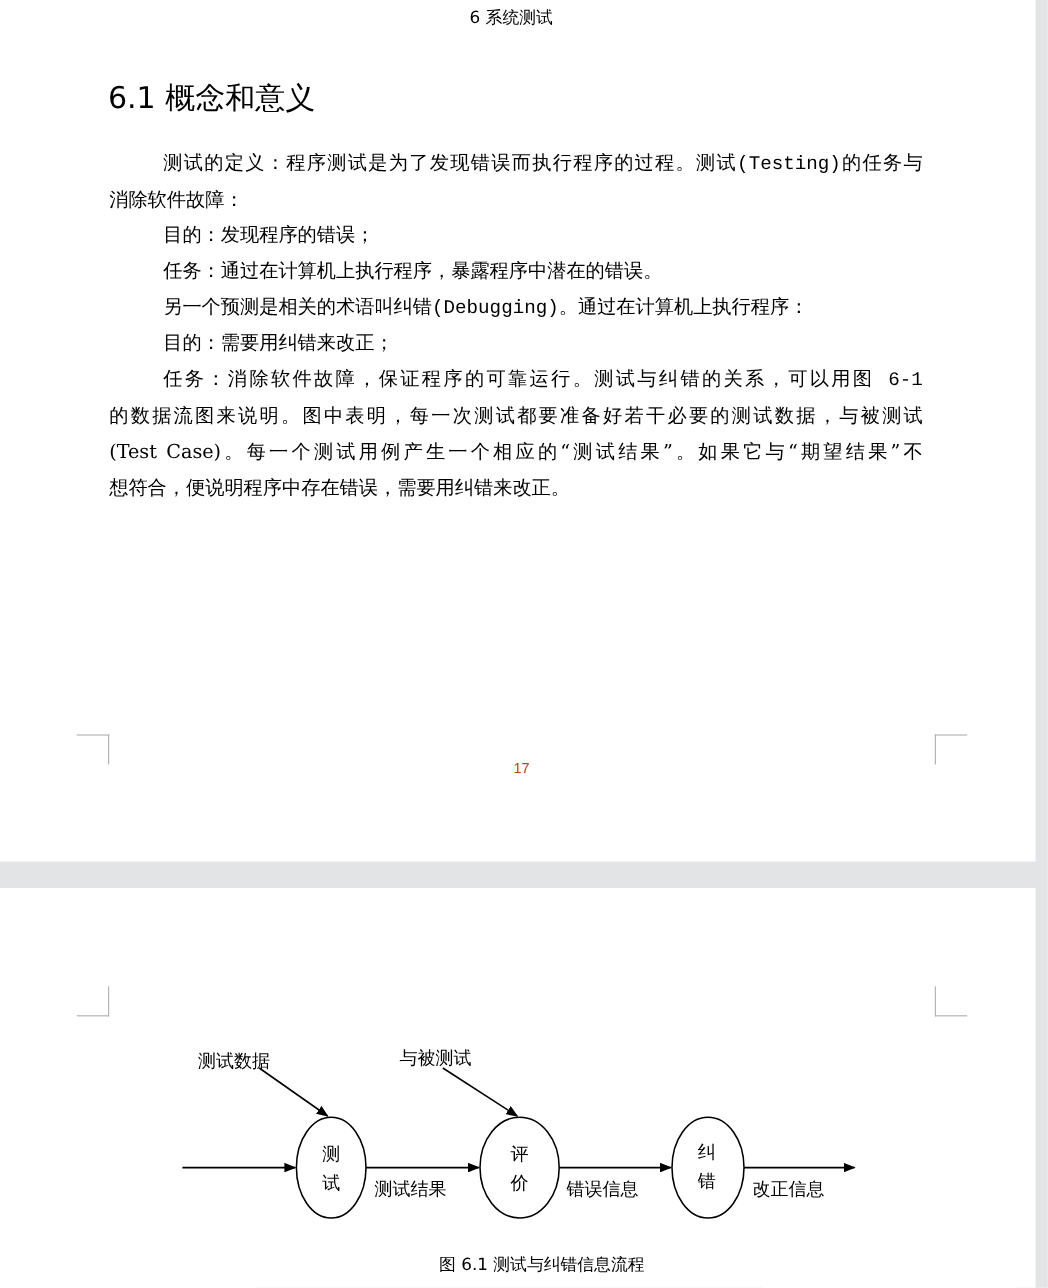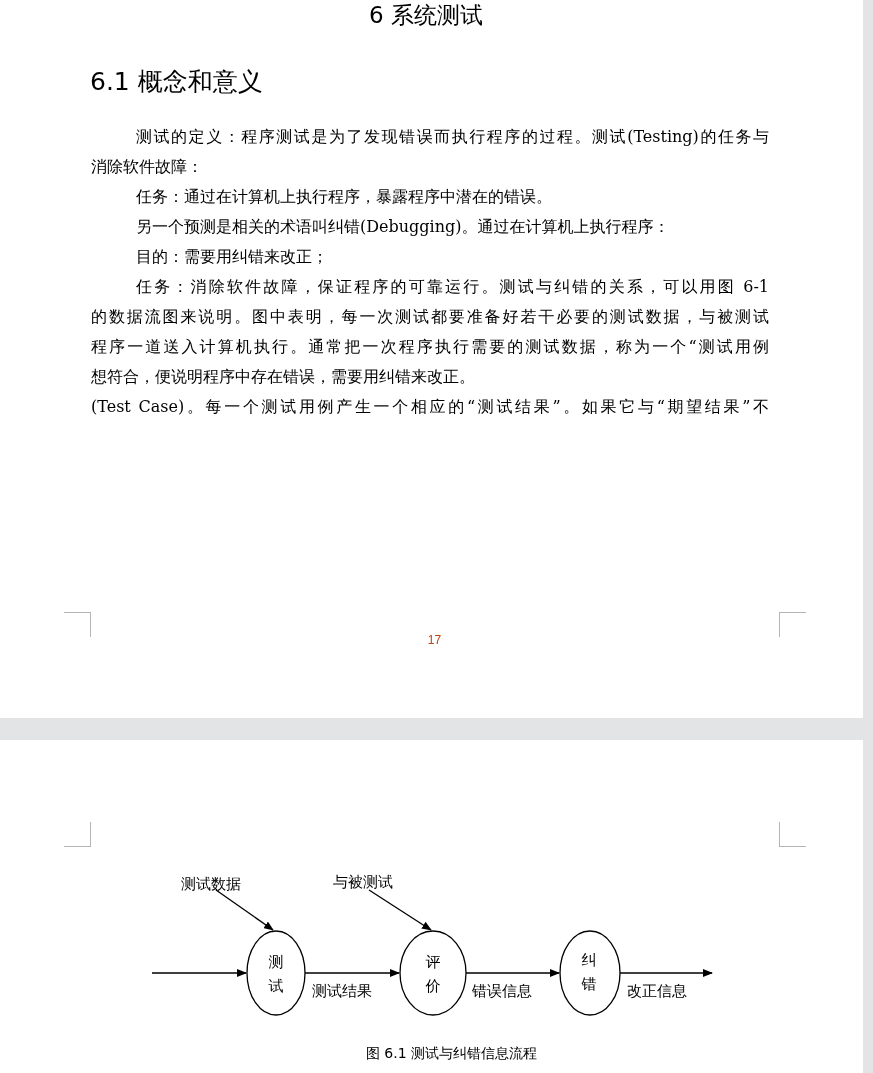--- a/index.html
+++ b/index.html
@@ -10,30 +10,30 @@
       color: #000;
     }
     .page { position: absolute; left: 0; width: 863px; background: #fff; overflow: hidden; }
     #page1 { top: 0; height: 718px; }
     #page2 { top: 740px; height: 333px; }
     .scroll-track { position: absolute; right: 0; top: 0; width: 9px; height: 1073px; background: #e3e4e6; }
 
     .chapter-title {
       position: absolute; top: 0; left: 0; width: 852px; text-align: center;
       font-family: "DejaVu Sans", "Liberation Sans", sans-serif;
-      font-size: 23px; line-height: 30px;
+      font-size: 14px; line-height: 30px;
     }
     .section-title {
       position: absolute; top: 67px; left: 90px;
       font-family: "DejaVu Sans", "Liberation Sans", sans-serif;
       font-size: 25px; line-height: 30px;
     }
     .body-text { position: absolute; top: 122px; left: 91px; width: 678px; font-size: 16px; }
     .line { height: 30px; line-height: 30px; white-space: nowrap; }
-    .line.indent { padding-left: 45px; }
+    .line.indent { padding-left: 45px; font-family: Liberation Mono, monospace; }
     .justify { text-align: justify; text-align-last: justify; }
 
     .corner { position: absolute; border-color: #b5b5b5; border-style: solid; width: 26px; height: 24px; }
     .corner-bl { border-width: 1px 1px 0 0; }
     .corner-br { border-width: 1px 0 0 1px; }
     .corner-tl { border-width: 0 1px 1px 0; }
     .corner-tr { border-width: 0 0 1px 1px; }
 
     .page-number {
       position: absolute; top: 633px; left: 0; width: 869px; text-align: center;
@@ -60,28 +60,28 @@
 
 <div class="scroll-track"></div>
 
 <div class="page" id="page1">
   <div class="chapter-title">6 系统测试</div>
   <div class="section-title">6.1 概念和意义</div>
 
   <div class="body-text">
     <div class="line indent justify">测试的定义：程序测试是为了发现错误而执行程序的过程。测试(Testing)的任务与</div>
     <div class="line">消除软件故障：</div>
+    <div class="line indent">目的：发现程序的错误；</div>
     <div class="line indent">任务：通过在计算机上执行程序，暴露程序中潜在的错误。</div>
     <div class="line indent">另一个预测是相关的术语叫纠错(Debugging)。通过在计算机上执行程序：</div>
     <div class="line indent">目的：需要用纠错来改正；</div>
     <div class="line indent justify">任务：消除软件故障，保证程序的可靠运行。测试与纠错的关系，可以用图 6-1</div>
     <div class="line justify">的数据流图来说明。图中表明，每一次测试都要准备好若干必要的测试数据，与被测试</div>
-    <div class="line justify">程序一道送入计算机执行。通常把一次程序执行需要的测试数据，称为一个“测试用例</div>
+    <div class="line justify">(Test Case)。每一个测试用例产生一个相应的“测试结果”。如果它与“期望结果”不</div>
     <div class="line">想符合，便说明程序中存在错误，需要用纠错来改正。</div>
-    <div class="line justify">(Test Case)。每一个测试用例产生一个相应的“测试结果”。如果它与“期望结果”不</div>
   </div>
 
   <div class="corner corner-bl" style="left:64px; top:612px;"></div>
   <div class="corner corner-br" style="left:779px; top:612px;"></div>
   <div class="page-number">17</div>
 </div>
 
 <div class="page" id="page2">
   <div class="corner corner-tl" style="left:64px; top:82px;"></div>
   <div class="corner corner-tr" style="left:779px; top:82px;"></div>
@@ -97,21 +97,21 @@
       <ellipse cx="136" cy="105" rx="29" ry="42" fill="#fff" stroke="#000" stroke-width="1.3"></ellipse>
       <line x1="165" y1="105" x2="259" y2="105" stroke="#000" stroke-width="1.3" marker-end="url(#ah)"></line>
       <ellipse cx="293" cy="105" rx="33" ry="42" fill="#fff" stroke="#000" stroke-width="1.3"></ellipse>
       <line x1="326" y1="105" x2="419" y2="105" stroke="#000" stroke-width="1.3" marker-end="url(#ah)"></line>
       <ellipse cx="450" cy="105" rx="30" ry="42" fill="#fff" stroke="#000" stroke-width="1.3"></ellipse>
       <line x1="480" y1="105" x2="572" y2="105" stroke="#000" stroke-width="1.3" marker-end="url(#ah)"></line>
       <line x1="76" y1="22" x2="133" y2="62" stroke="#000" stroke-width="1.3" marker-end="url(#ah)"></line>
       <line x1="229" y1="22" x2="291" y2="62" stroke="#000" stroke-width="1.3" marker-end="url(#ah)"></line>
     </svg>
 
-    <div class="dlabel" style="left:41px; top:7px;">测试数据</div>
+    <div class="dlabel" style="left:25px; top:7px;">测试数据</div>
     <div class="dlabel" style="left:193px; top:5px;">与被测试</div>
 
     <div class="node-text" style="left:121px; top:82px;">测</div>
     <div class="node-text" style="left:121px; top:106px;">试</div>
     <div class="node-text" style="left:278px; top:82px;">评</div>
     <div class="node-text" style="left:278px; top:106px;">价</div>
     <div class="node-text" style="left:434px; top:80px;">纠</div>
     <div class="node-text" style="left:434px; top:104px;">错</div>
 
     <div class="dlabel" style="left:172px; top:114px;">测试结果</div>

